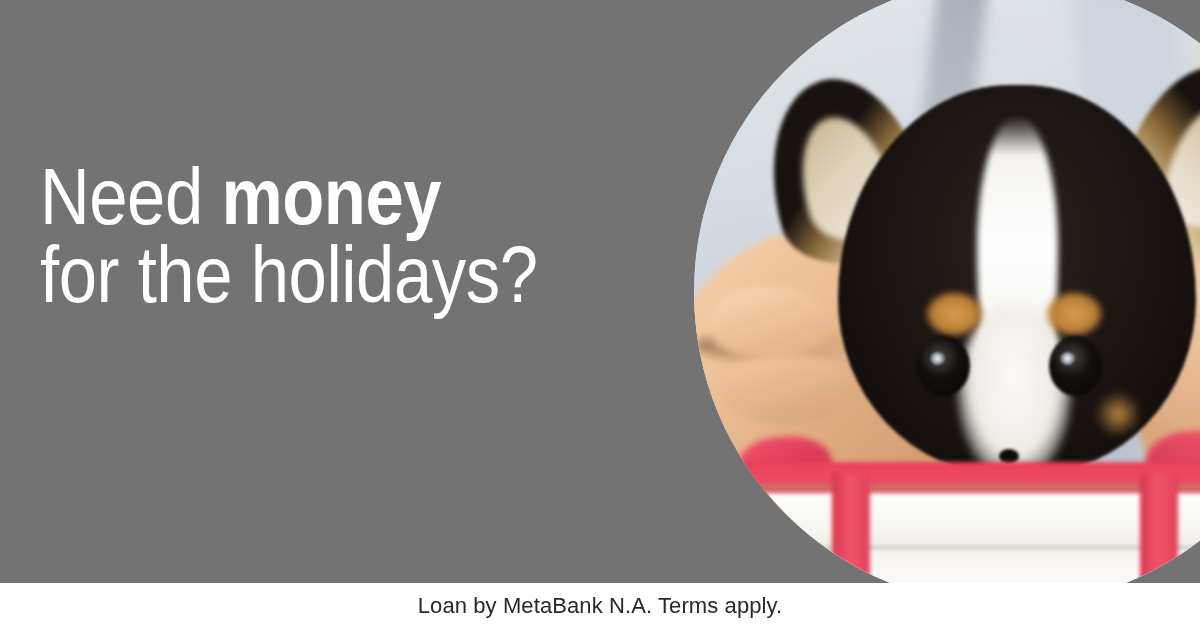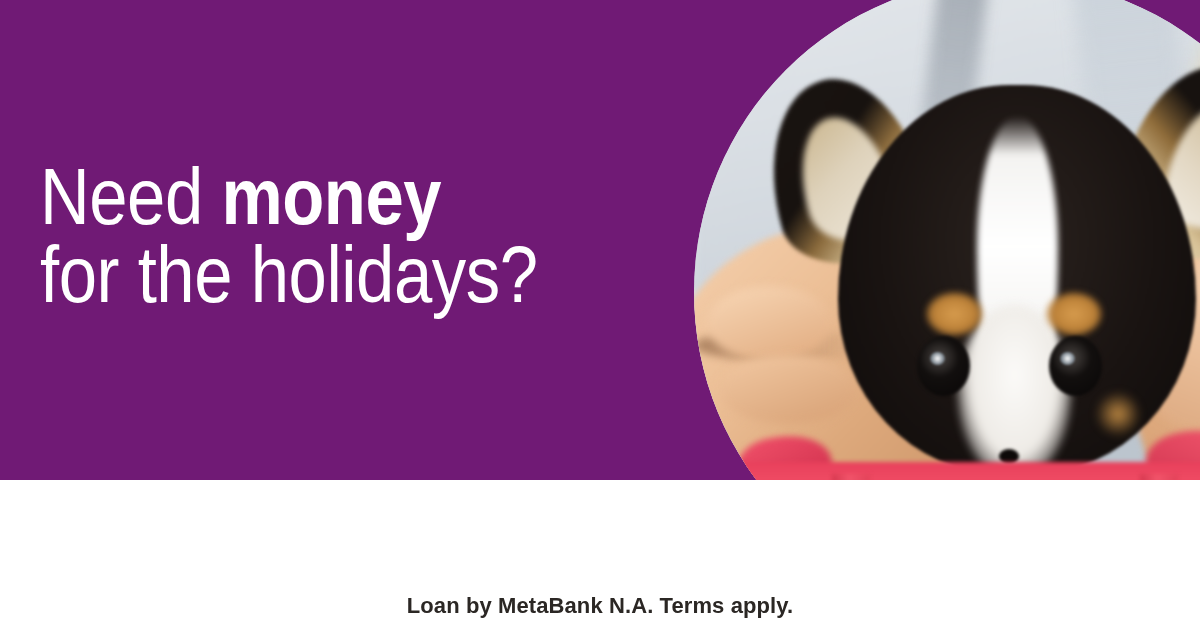--- a/index.html
+++ b/index.html
@@ -16,22 +16,22 @@
     background: #ffffff;
     font-family: "Liberation Sans", "DejaVu Sans", sans-serif;
     -webkit-font-smoothing: antialiased;
   }
 
   
   #blue-panel {
     position: absolute;
     left: 0; top: 0;
     width: 1200px;
-    height: 480px;
-    background: #701a75;
+    height: 583px;
+    background: #737373;
     overflow: hidden;
   }
 
   
   #headline {
     position: absolute;
     left: 40px;
     top: 158px;
     z-index: 5;
     color: #ffffff;
@@ -297,21 +297,21 @@
     width: 1200px;
     height: 45px;
     background: #ffffff;
     display: flex;
     align-items: center;
     justify-content: center;
   }
   #footer-text {
     color: #2B2724;
     font-size: 22px;
-    font-weight: 700;
+    font-weight: 400;
     letter-spacing: 0.1px;
     white-space: nowrap;
   }
 </style>
 </head>
 <body>
 
 <div id="banner">
 
   <div id="blue-panel">

